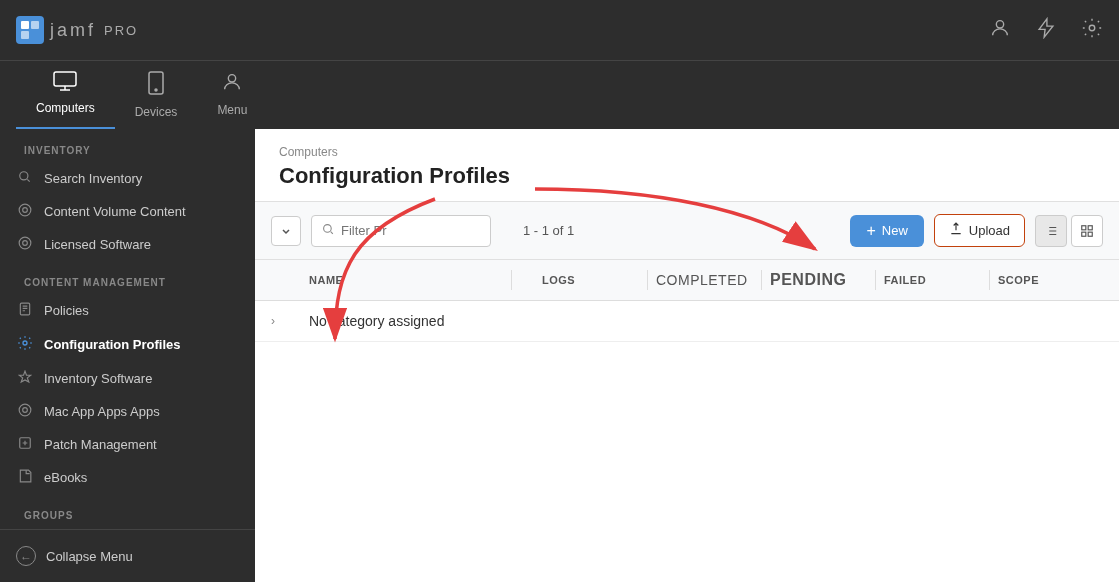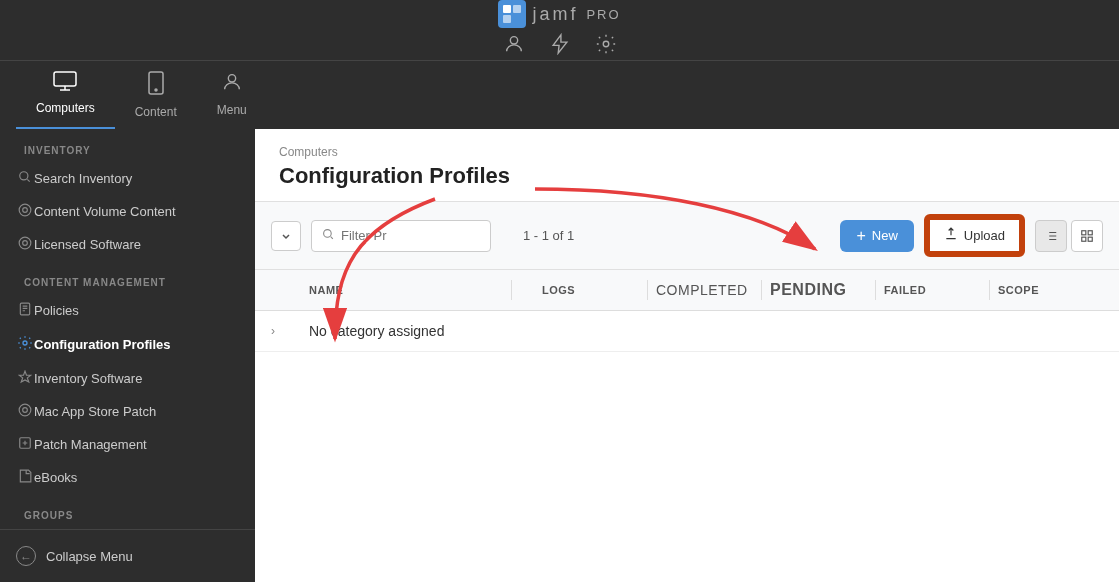--- a/index.html
+++ b/index.html
@@ -1,58 +1,58 @@
 <!DOCTYPE html>
 <html><head>
   <meta charset="utf-8">
   <style>
     * { box-sizing: border-box; margin: 0; padding: 0; }
     body { font-family: -apple-system, BlinkMacSystemFont, 'Segoe UI', sans-serif; background: #f0f1f3; display: flex; flex-direction: column; height: 582px; width: 1119px; overflow: hidden; }
 
     
-    .topbar { background: #2d2d2d; height: 60px; display: flex; align-items: center; padding: 0 16px; justify-content: space-between; flex-shrink: 0; flex-direction: column; }
+    .topbar { background: #2d2d2d; height: 60px; display: flex; align-items: center; padding: 0 16px; justify-content: space-between; flex-shrink: 0; }
     .topbar-logo { display: flex; align-items: center; gap: 6px; }
     .logo-icon { width: 28px; height: 28px; background: #4a90d9; border-radius: 4px; display: flex; align-items: center; justify-content: center; color: white; font-size: 14px; font-weight: bold; }
     .topbar-icons { display: flex; align-items: center; gap: 24px; }
     .topbar-icon { color: #aaa; font-size: 20px; cursor: pointer; }
 
     
     .nav-tabs { background: #2d2d2d; display: flex; padding: 0 16px; border-top: 1px solid #444; flex-shrink: 0; }
     .nav-tab { display: flex; flex-direction: column; align-items: center; padding: 10px 20px; color: #aaa; font-size: 12px; cursor: pointer; gap: 4px; min-width: 70px; }
     .nav-tab.active { color: white; border-bottom: 2px solid #4a90d9; }
     .nav-tab-icon { font-size: 22px; }
 
     
     .main { display: flex; flex: 1; overflow: hidden; }
 
     
     .sidebar { background: #2d2d2d; width: 255px; flex-shrink: 0; overflow-y: auto; display: flex; flex-direction: column; padding-bottom: 8px; }
     .sidebar-section-label { color: #888; font-size: 10px; font-weight: 600; letter-spacing: 1px; padding: 16px 24px 6px; text-transform: uppercase; }
-    .sidebar-item { display: flex; align-items: center; padding: 8px 16px; color: #ccc; font-size: 13px; cursor: pointer; }
+    .sidebar-item { display: flex; align-items: center; gap: 10px; padding: 8px 16px; color: #ccc; font-size: 13px; cursor: pointer; }
     .sidebar-item.active { color: white; font-weight: 600; }
     .sidebar-item-icon { font-size: 15px; color: #888; width: 18px; text-align: center; flex-shrink: 0; }
     .sidebar-item.active .sidebar-item-icon { color: #4a90d9; }
     .sidebar-bottom { margin-top: auto; border-top: 1px solid #444; padding-top: 8px; }
     .collapse-item { display: flex; align-items: center; gap: 10px; padding: 8px 16px; color: #ccc; font-size: 13px; cursor: pointer; }
     .collapse-icon { width: 20px; height: 20px; border: 1px solid #888; border-radius: 50%; display: flex; align-items: center; justify-content: center; font-size: 12px; color: #888; }
 
     
     .content { flex: 1; background: white; display: flex; flex-direction: column; overflow: hidden; }
     .content-header { padding: 16px 24px 12px; border-bottom: 1px solid #e0e0e0; }
     .breadcrumb { font-size: 12px; color: #888; margin-bottom: 4px; }
     .page-title { font-size: 22px; font-weight: 600; color: #222; }
 
     .content-toolbar { display: flex; align-items: center; padding: 12px 16px; border-bottom: 1px solid #e0e0e0; gap: 10px; background: #f8f9fa; }
     .filter-chevron { width: 30px; height: 30px; border: 1px solid #ccc; border-radius: 4px; display: flex; align-items: center; justify-content: center; color: #555; cursor: pointer; background: white; font-size: 12px; }
     .filter-input { display: flex; align-items: center; gap: 6px; border: 1px solid #ccc; border-radius: 4px; padding: 6px 10px; background: white; min-width: 180px; }
     .filter-input input { border: none; outline: none; font-size: 13px; color: #333; width: 100px; }
     .record-count { font-size: 13px; color: #555; margin-left: 22px; white-space: nowrap; }
     .spacer { flex: 1; }
     .btn-new { display: flex; align-items: center; gap: 6px; background: #4a90d9; color: white; border: none; border-radius: 6px; padding: 7px 16px; font-size: 13px; cursor: pointer; font-weight: 500; }
-    .btn-upload { display: flex; align-items: center; gap: 6px; background: white; color: #333; border: 6px solid #c2410c; border-radius: 6px; padding: 7px 14px; font-size: 13px; cursor: pointer; }
+    .btn-upload { display: flex; align-items: center; gap: 6px; background: white; color: #333; border: 1px solid #c2410c; border-radius: 6px; padding: 7px 14px; font-size: 13px; cursor: pointer; }
     .view-toggle { display: flex; gap: 4px; }
     .view-btn { width: 32px; height: 32px; border: 1px solid #ccc; background: white; border-radius: 4px; display: flex; align-items: center; justify-content: center; cursor: pointer; color: #555; font-size: 15px; }
     .view-btn.active { background: #e8e8e8; }
 
     
     .table-header { display: flex; align-items: center; padding: 10px 16px; border-bottom: 1px solid #ddd; background: #f8f9fa; }
     .th-expand { width: 30px; }
     .th { font-size: 11px; font-weight: 600; color: #555; text-transform: uppercase; letter-spacing: 0.5px; flex: 1; padding: 0 8px; }
     .th-name { flex: 2; }
     .table-body { flex: 1; overflow-y: auto; }
@@ -112,21 +112,21 @@
     </span>
     <span>Computers</span>
   </div>
   <div class="nav-tab">
     <span class="nav-tab-icon">
       <svg width="18" height="24" viewBox="0 0 18 24" fill="none" stroke="#aaa" stroke-width="1.5">
         <rect x="2" y="1" width="14" height="22" rx="2"></rect>
           <circle cx="9" cy="19" r="1" fill="#aaa"></circle>
       </svg>
     </span>
-    <span>Content</span>
+    <span>Devices</span>
   </div>
   <div class="nav-tab">
     <span class="nav-tab-icon">
       <svg width="22" height="22" viewBox="0 0 24 24" fill="none" stroke="#aaa" stroke-width="1.5">
         <circle cx="12" cy="8" r="4"></circle>
           <path d="M4 20c0-4 3.6-7 8-7s8 3 8 7"></path>
       </svg>
     </span>
     <span>Menu</span>
   </div>
@@ -193,21 +193,21 @@
       </span>
       <span>Inventory Software</span>
     </div>
     <div class="sidebar-item">
       <span class="sidebar-item-icon">
         <svg width="14" height="14" viewBox="0 0 24 24" fill="none" stroke="#888" stroke-width="2">
           <circle cx="12" cy="12" r="10"></circle>
             <circle cx="12" cy="12" r="4"></circle>
         </svg>
       </span>
-      <span>Mac App Store Patch</span>
+      <span>Mac App Apps Apps</span>
     </div>
     <div class="sidebar-item">
       <span class="sidebar-item-icon">
         <svg width="14" height="14" viewBox="0 0 24 24" fill="none" stroke="#888" stroke-width="2">
           <rect x="3" y="3" width="18" height="18" rx="2"></rect>
             <path d="M8 12h8M12 8v8"></path>
         </svg>
       </span>
       <span>Patch Management</span>
     </div>

